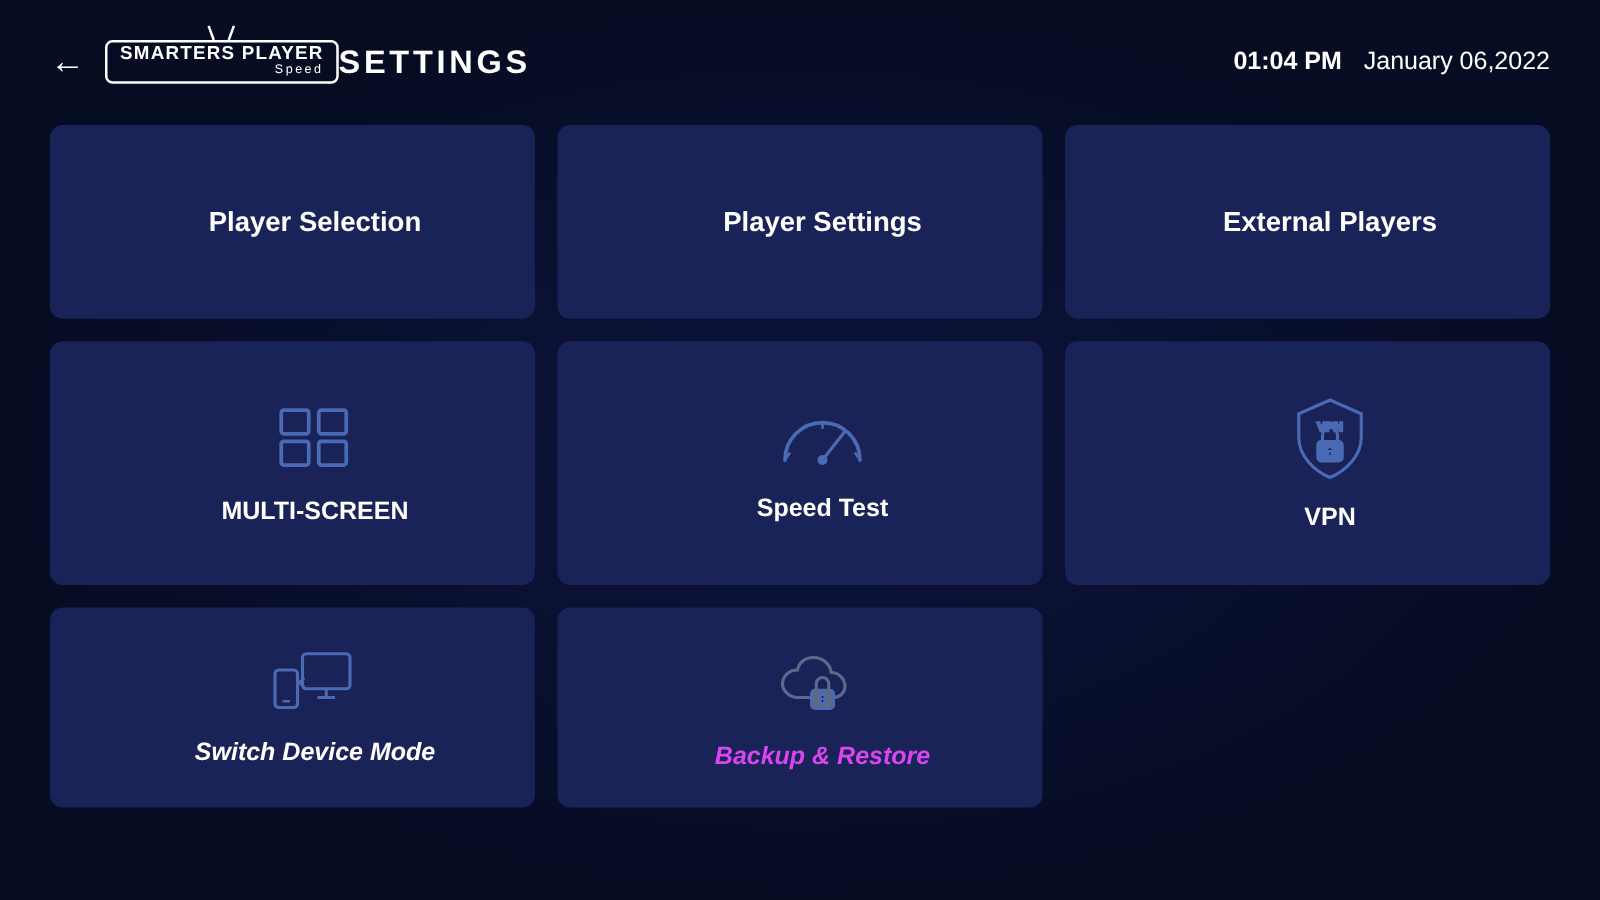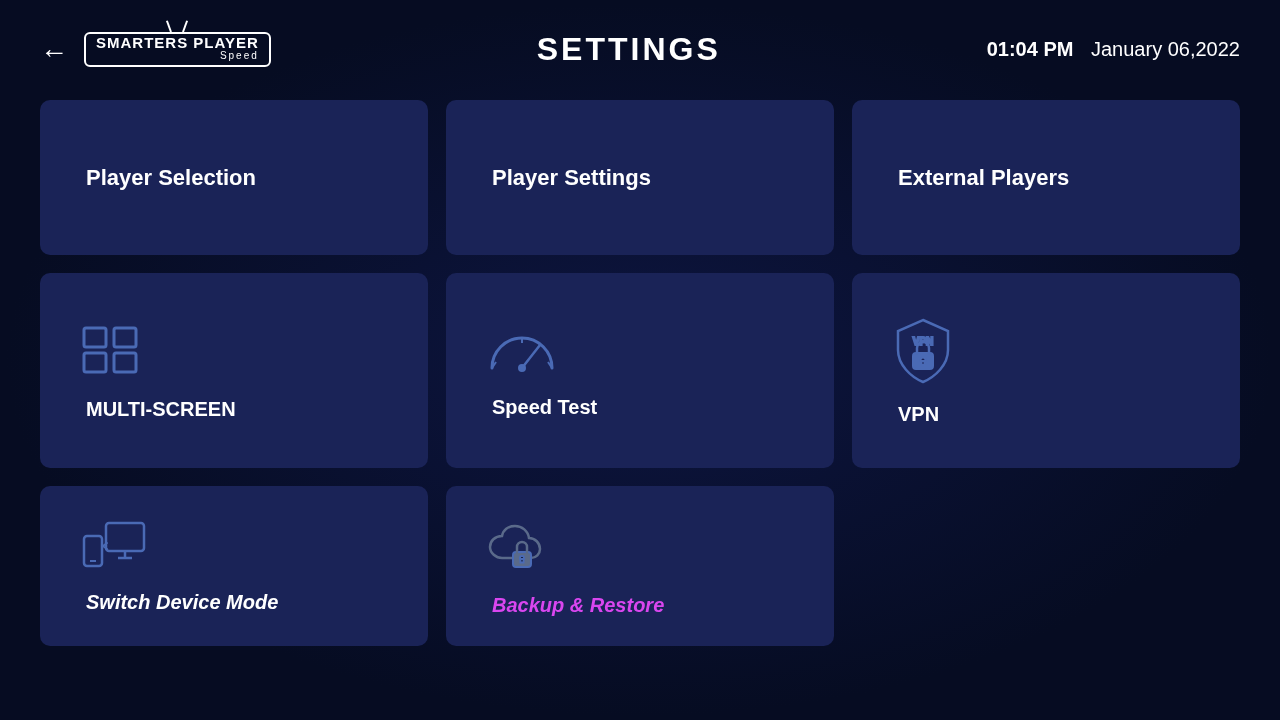--- a/index.html
+++ b/index.html
@@ -99,24 +99,23 @@
       color: white;
       font-size: 10px;
       font-weight: 400;
       letter-spacing: 2px;
       align-self: flex-end;
       margin-top: -2px;
     }
 
     .header-title {
       color: white;
-      font-size: 32px;
+      font-size: 26px;
       font-weight: 800;
       letter-spacing: 3px;
-      text-align: center;
       flex: 1;
     }
 
     .header-datetime {
       color: white;
       font-size: 20px;
       font-weight: 400;
       text-align: right;
       white-space: nowrap;
     }
@@ -132,21 +131,21 @@
       grid-template-columns: repeat(3, 1fr);
       gap: 18px;
       padding: 10px 40px 10px 40px;
     }
 
     .tile {
       background: #1a2357;
       border-radius: 10px;
       display: flex;
       flex-direction: column;
-      align-items: flex-start;
+      align-items: center;
       justify-content: center;
       cursor: pointer;
       transition: background 0.2s;
       position: relative;
       padding-left: 36px;
     }
 
     .tile-top {
       height: 155px;
     }

